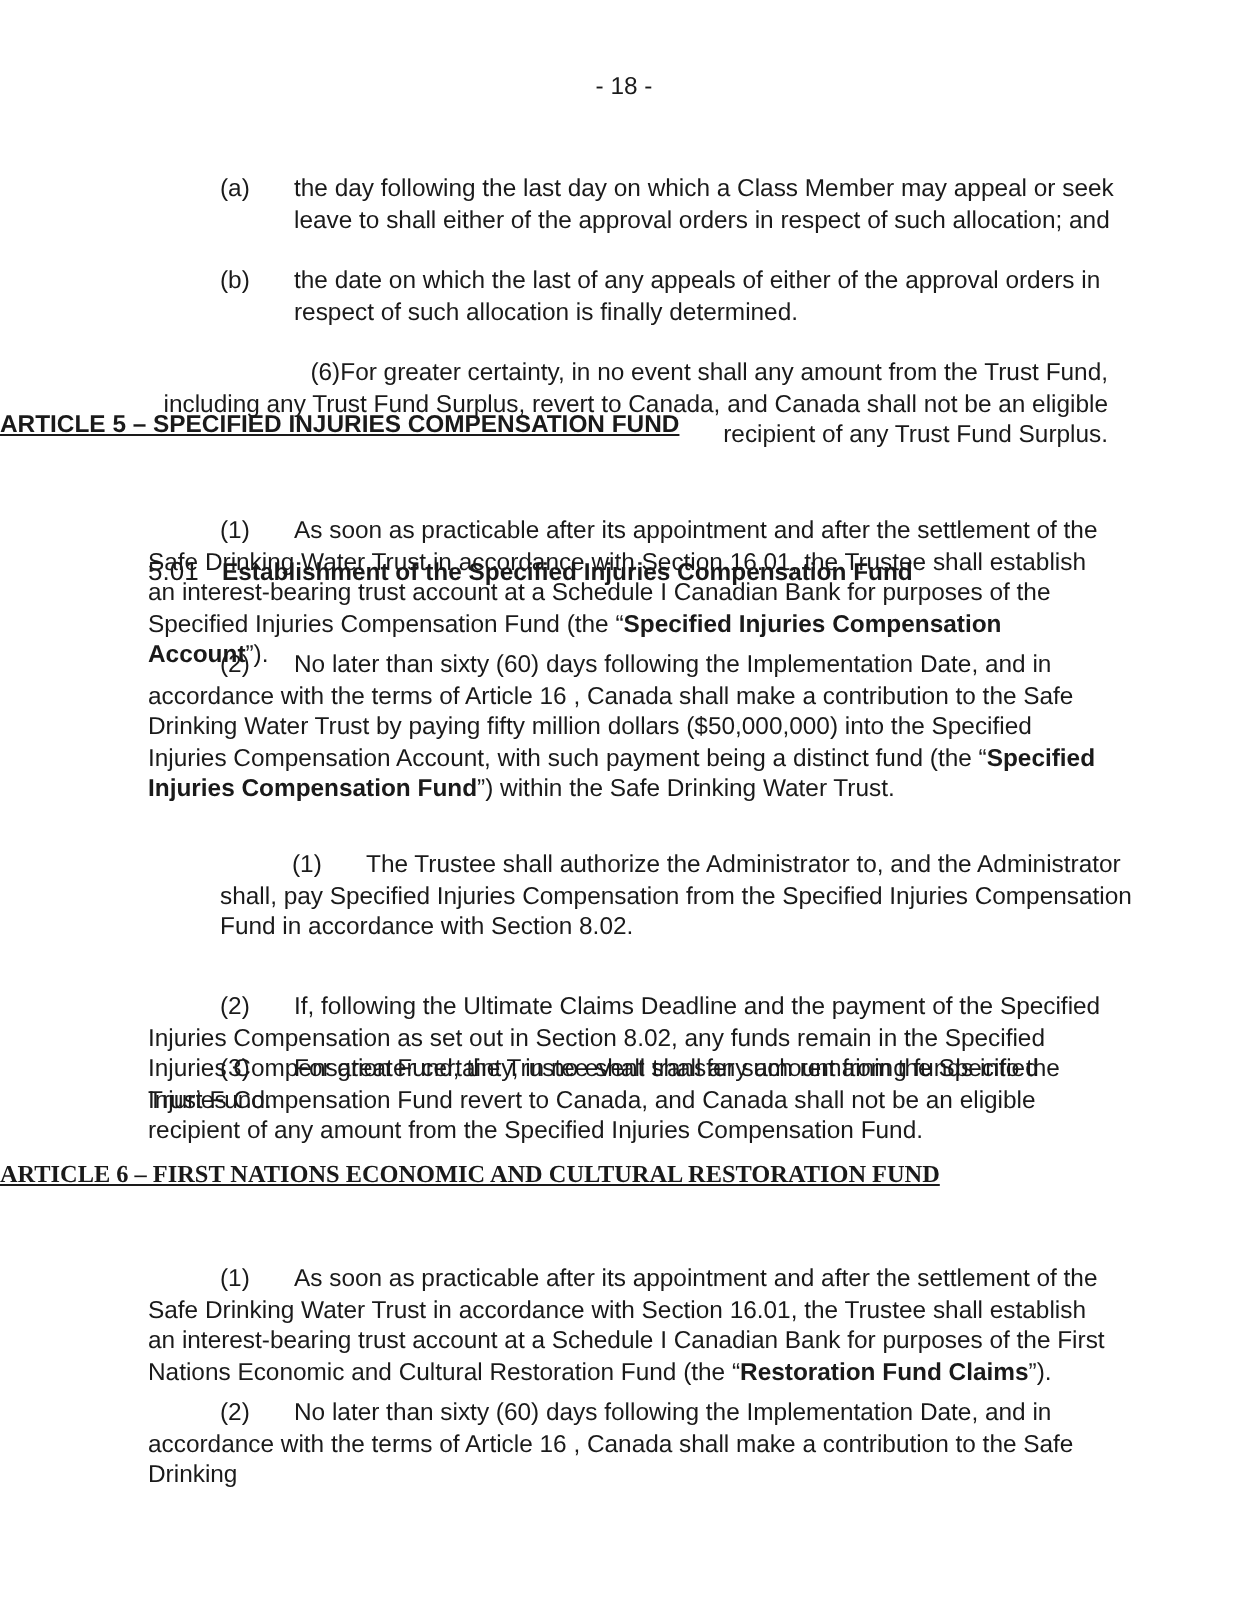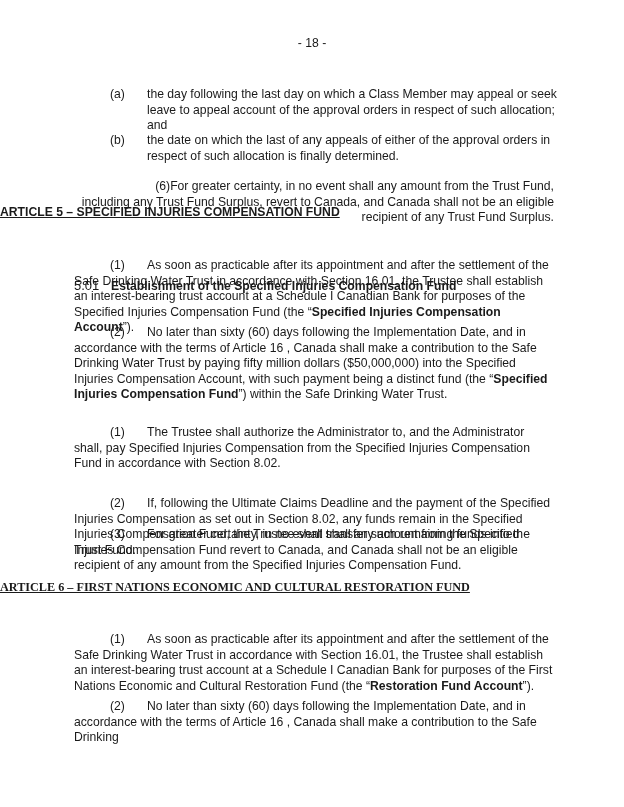--- a/index.html
+++ b/index.html
@@ -19,21 +19,21 @@
   b { font-weight: bold; }
 </style>
 </head>
 <body>
 
 <div class="page">
   <div class="pnum">- 18 -</div>
 
   <div class="sub" style="top:87px;">
     <span class="lab">(a)</span>
-    <span class="txt">the day following the last day on which a Class Member may appeal or seek leave to appeal account of the approval orders in respect of such allocation; and</span>
+    <span class="txt">the day following the last day on which a Class Member may appeal or seek leave to shall either of the approval orders in respect of such allocation; and</span>
   </div>
   <div class="sub" style="top:133px;">
     <span class="lab">(b)</span>
     <span class="txt">the date on which the last of any appeals of either of the approval orders in respect of such allocation is finally determined.</span>
   </div>
 
   <div class="blk" style="top:179px;text-align:right;">
     <span class="ind">(6)</span><span>For greater certainty, in no event shall any amount from the Trust Fund, including any Trust Fund Surplus, revert to Canada, and Canada shall not be an eligible recipient of any Trust Fund Surplus.</span>
   </div>
 
@@ -45,35 +45,35 @@
 
   <div class="blk" style="top:258px;">
     <span class="ind">(1)</span><span>As soon as practicable after its appointment and after the settlement of the Safe Drinking Water Trust in accordance with Section 16.01, the Trustee shall establish an interest-bearing trust account at a Schedule I Canadian Bank for purposes of the Specified Injuries Compensation Fund (the “</span><b>Specified Injuries Compensation Account</b><span>”).</span>
   </div>
 
   <div class="blk" style="top:325px;">
     <span class="ind">(2)</span><span>No later than sixty (60) days following the Implementation Date, and in accordance with the terms of Article 16 , Canada shall make a contribution to the Safe Drinking Water Trust by paying fifty million dollars ($50,000,000) into the Specified Injuries Compensation Account, with such payment being a distinct fund (the “</span><b>Specified Injuries Compensation Fund</b><span>”) within the Safe Drinking Water Trust.</span>
   </div>
 
 
-  <div class="blk" style="top:425px;">
+  <div class="blk" style="top:425px;margin-left:36px;">
     <span class="ind">(1)</span><span>The Trustee shall authorize the Administrator to, and the Administrator shall, pay Specified Injuries Compensation from the Specified Injuries Compensation Fund in accordance with Section 8.02.</span>
   </div>
 
   <div class="blk" style="top:496px;">
     <span class="ind">(2)</span><span>If, following the Ultimate Claims Deadline and the payment of the Specified Injuries Compensation as set out in Section 8.02, any funds remain in the Specified Injuries Compensation Fund, the Trustee shall transfer such remaining funds into the Trust Fund.</span>
   </div>
 
   <div class="blk" style="top:527px;">
     <span class="ind">(3)</span><span>For greater certainty, in no event shall any amount from the Specified Injuries Compensation Fund revert to Canada, and Canada shall not be an eligible recipient of any amount from the Specified Injuries Compensation Fund.</span>
   </div>
 
   <div class="art" style="top:580px;font-family:Liberation Serif, serif;"><span>ARTICLE 6 – FIRST NATIONS ECONOMIC AND CULTURAL RESTORATION FUND</span></div>
 
 
   <div class="blk" style="top:632px;">
-    <span class="ind">(1)</span><span>As soon as practicable after its appointment and after the settlement of the Safe Drinking Water Trust in accordance with Section 16.01, the Trustee shall establish an interest-bearing trust account at a Schedule I Canadian Bank for purposes of the First Nations Economic and Cultural Restoration Fund (the “</span><b>Restoration Fund Account</b><span>”).</span>
+    <span class="ind">(1)</span><span>As soon as practicable after its appointment and after the settlement of the Safe Drinking Water Trust in accordance with Section 16.01, the Trustee shall establish an interest-bearing trust account at a Schedule I Canadian Bank for purposes of the First Nations Economic and Cultural Restoration Fund (the “</span><b>Restoration Fund Claims</b><span>”).</span>
   </div>
 
   <div class="blk" style="top:699px;">
     <span class="ind">(2)</span><span>No later than sixty (60) days following the Implementation Date, and in accordance with the terms of Article 16 , Canada shall make a contribution to the Safe Drinking</span>
   </div>
 </div>
 
 </body></html>

